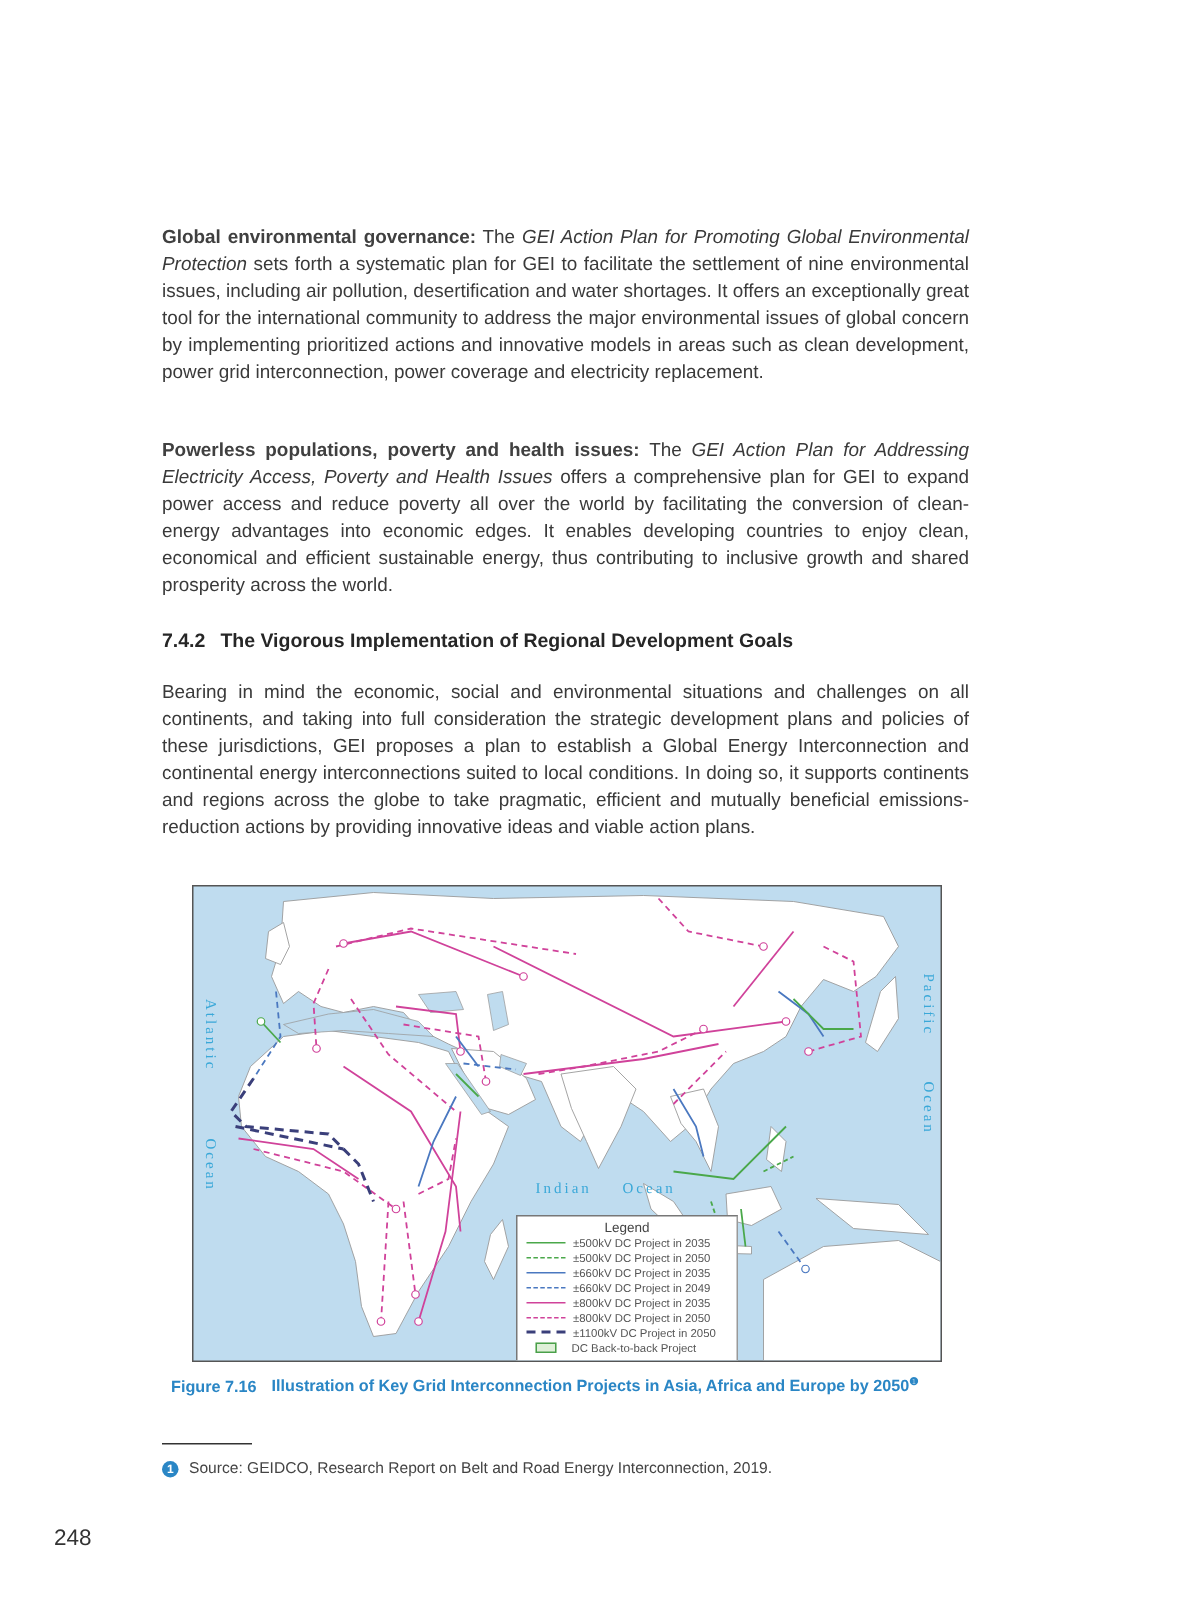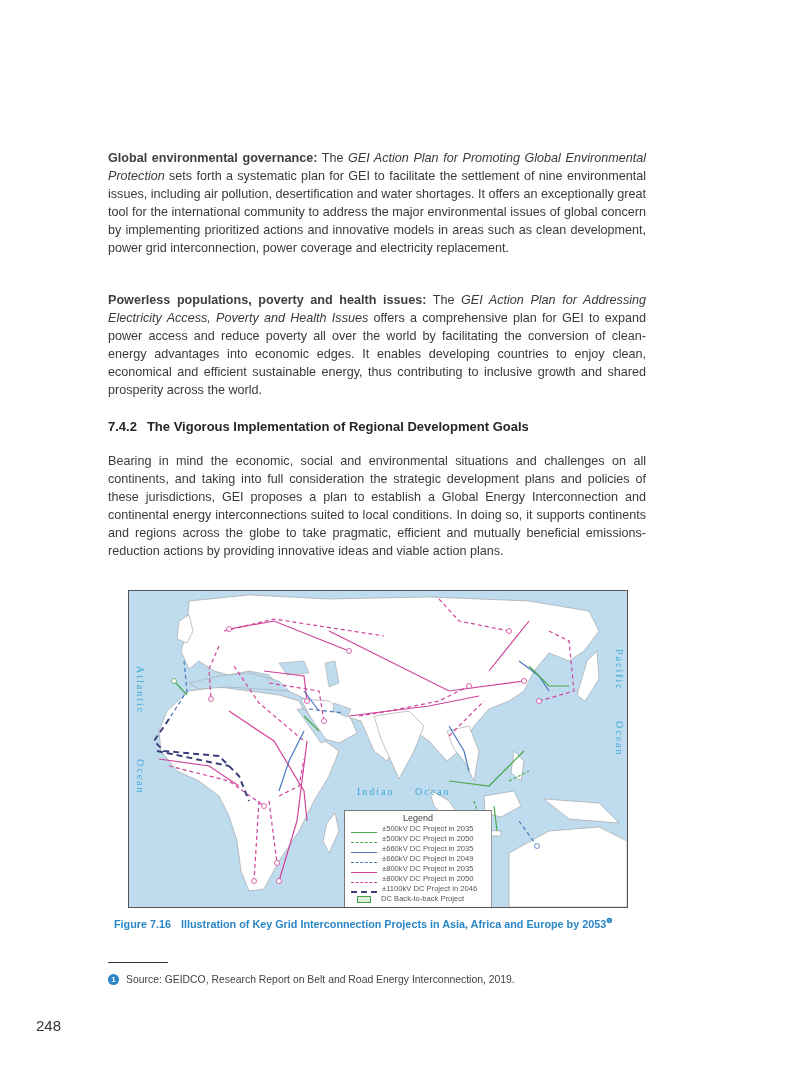--- a/index.html
+++ b/index.html
@@ -13,21 +13,21 @@
   #p2 { top: 291px; }
   #p3 { top: 452px; }
   .heading { position: absolute; left: 108px; top: 419px; font-size: 13px; font-weight: bold; color: #262626; margin: 0; }
   .heading .num { margin-right: 10px; }
   .figure { position: absolute; left: 128px; top: 590px; width: 498px; height: 316px;
             border: 1px solid #555; background: #bfdcef; overflow: hidden; }
   .figure svg { display: block; }
   .legend { position: absolute; left: 215px; top: 219px; width: 146px; height: 96px;
             background: #ffffff; border: 1px solid #777; border-bottom: none; border-right: 1px solid #999; font-size: 7.6px; color: #555; }
   .legend-title { text-align: center; font-size: 9px; margin-top: 2px; color: #444; }
-  .legend-row { display: flex; align-items: flex-end; height: 10px; }
+  .legend-row { display: flex; align-items: center; height: 10px; }
   .legend-swatch { width: 26px; margin: 0 5px 0 6px; height: 0; }
   .legend-btb { width: 12px; height: 5px; border: 1px solid #4aa04a; margin: 0 10px 0 12px; background: #dff0d8; }
   .caption { position: absolute; left: 114px; top: 917px; font-size: 10.8px; font-weight: bold; color: #2a86c5; margin: 0; }
   .caption .fig-num { margin-right: 10px; text-align: right; }
   .caption sup { font-size: 7px; }
   .fn-rule { position: absolute; left: 108px; top: 962px; width: 60px; border-top: 1px solid #333; }
   .footnote { position: absolute; left: 108px; top: 974px; font-size: 10.4px; color: #444; display: flex; align-items: center; }
   .fn-mark { display: inline-block; width: 11px; height: 11px; border-radius: 50%; background: #2a86c5; color: #fff;
              font-size: 8px; font-weight: bold; text-align: center; line-height: 11px; margin-right: 7px; }
   .page-num { position: absolute; left: 36px; top: 1017px; font-size: 15px; color: #333; }
@@ -174,31 +174,31 @@
         <div class="legend-row">
           <span class="legend-swatch" style="border-top: 1.2px solid rgb(208, 66, 154);"></span>
           <span>±800kV DC Project in 2035</span>
         </div>
         <div class="legend-row">
           <span class="legend-swatch" style="border-top: 1.2px dashed rgb(208, 66, 154);"></span>
           <span>±800kV DC Project in 2050</span>
         </div>
         <div class="legend-row">
           <span class="legend-swatch" style="border-top: 2px dashed rgb(58, 63, 122);"></span>
-          <span>±1100kV DC Project in 2046</span>
+          <span>±1100kV DC Project in 2050</span>
         </div>
         <div class="legend-row">
           <span class="legend-btb"></span>
           <span>DC Back-to-back Project</span>
         </div>
       </div>
   </div>
 </div>
 
-<p class="caption"><span class="fig-num">Figure 7.16</span><span>Illustration of Key Grid Interconnection Projects in Asia, Africa and Europe by 2053</span><sup>❶</sup></p>
+<p class="caption"><span class="fig-num">Figure 7.16</span><span>Illustration of Key Grid Interconnection Projects in Asia, Africa and Europe by 2050</span><sup>❶</sup></p>
 
 <div class="fn-rule"></div>
 <div class="footnote">
   <span class="fn-mark">1</span>
   <span>Source: GEIDCO, Research Report on Belt and Road Energy Interconnection, 2019.</span>
 </div>
 
 <div class="page-num">248</div>
 
 </body></html>

